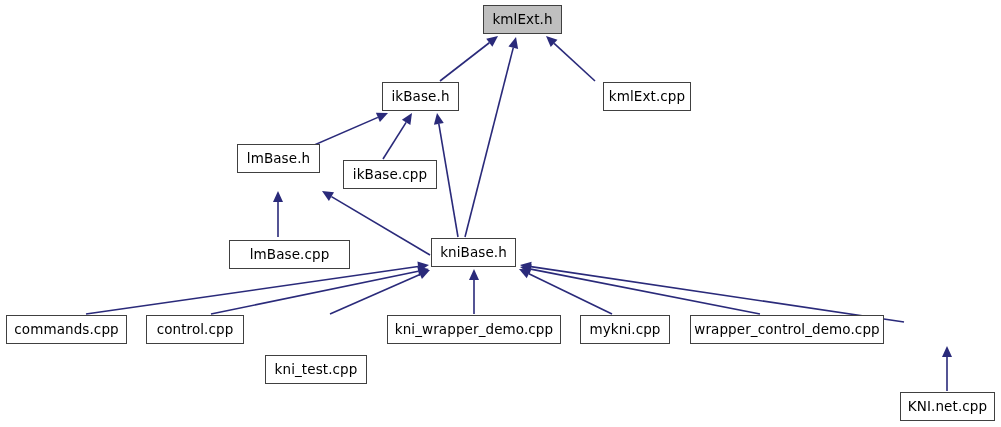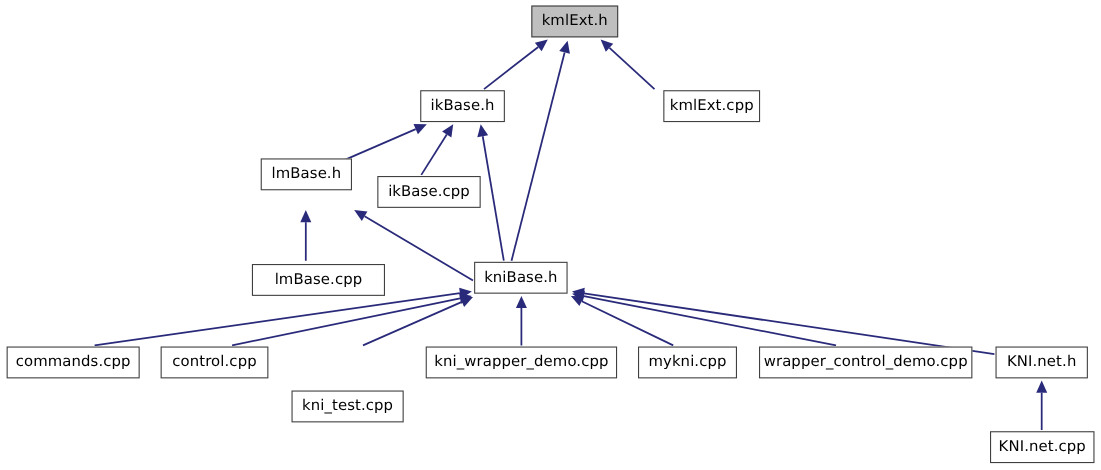--- a/index.html
+++ b/index.html
@@ -150,19 +150,16 @@
     </div>
     <div class="node" style="left: 580px; top: 315px; width: 90px; height: 29px;">
       <span class="label">mykni.cpp</span>
     </div>
     <div class="node" style="left: 387px; top: 315px; width: 174px; height: 29px;">
       <span class="label">kni_wrapper_demo.cpp</span>
     </div>
     <div class="node" style="left: 690px; top: 315px; width: 194px; height: 29px;">
       <span class="label">wrapper_control_demo.cpp</span>
     </div>
-    <div class="node" style="left: 905px; top: 315px; width: 84px; height: 29px;">
-      <span class="label">KNI.net.h</span>
-    </div>
     <div class="node" style="left: 900px; top: 392px; width: 95px; height: 29px;">
       <span class="label">KNI.net.cpp</span>
     </div>
   </div>
 
 </body></html>

